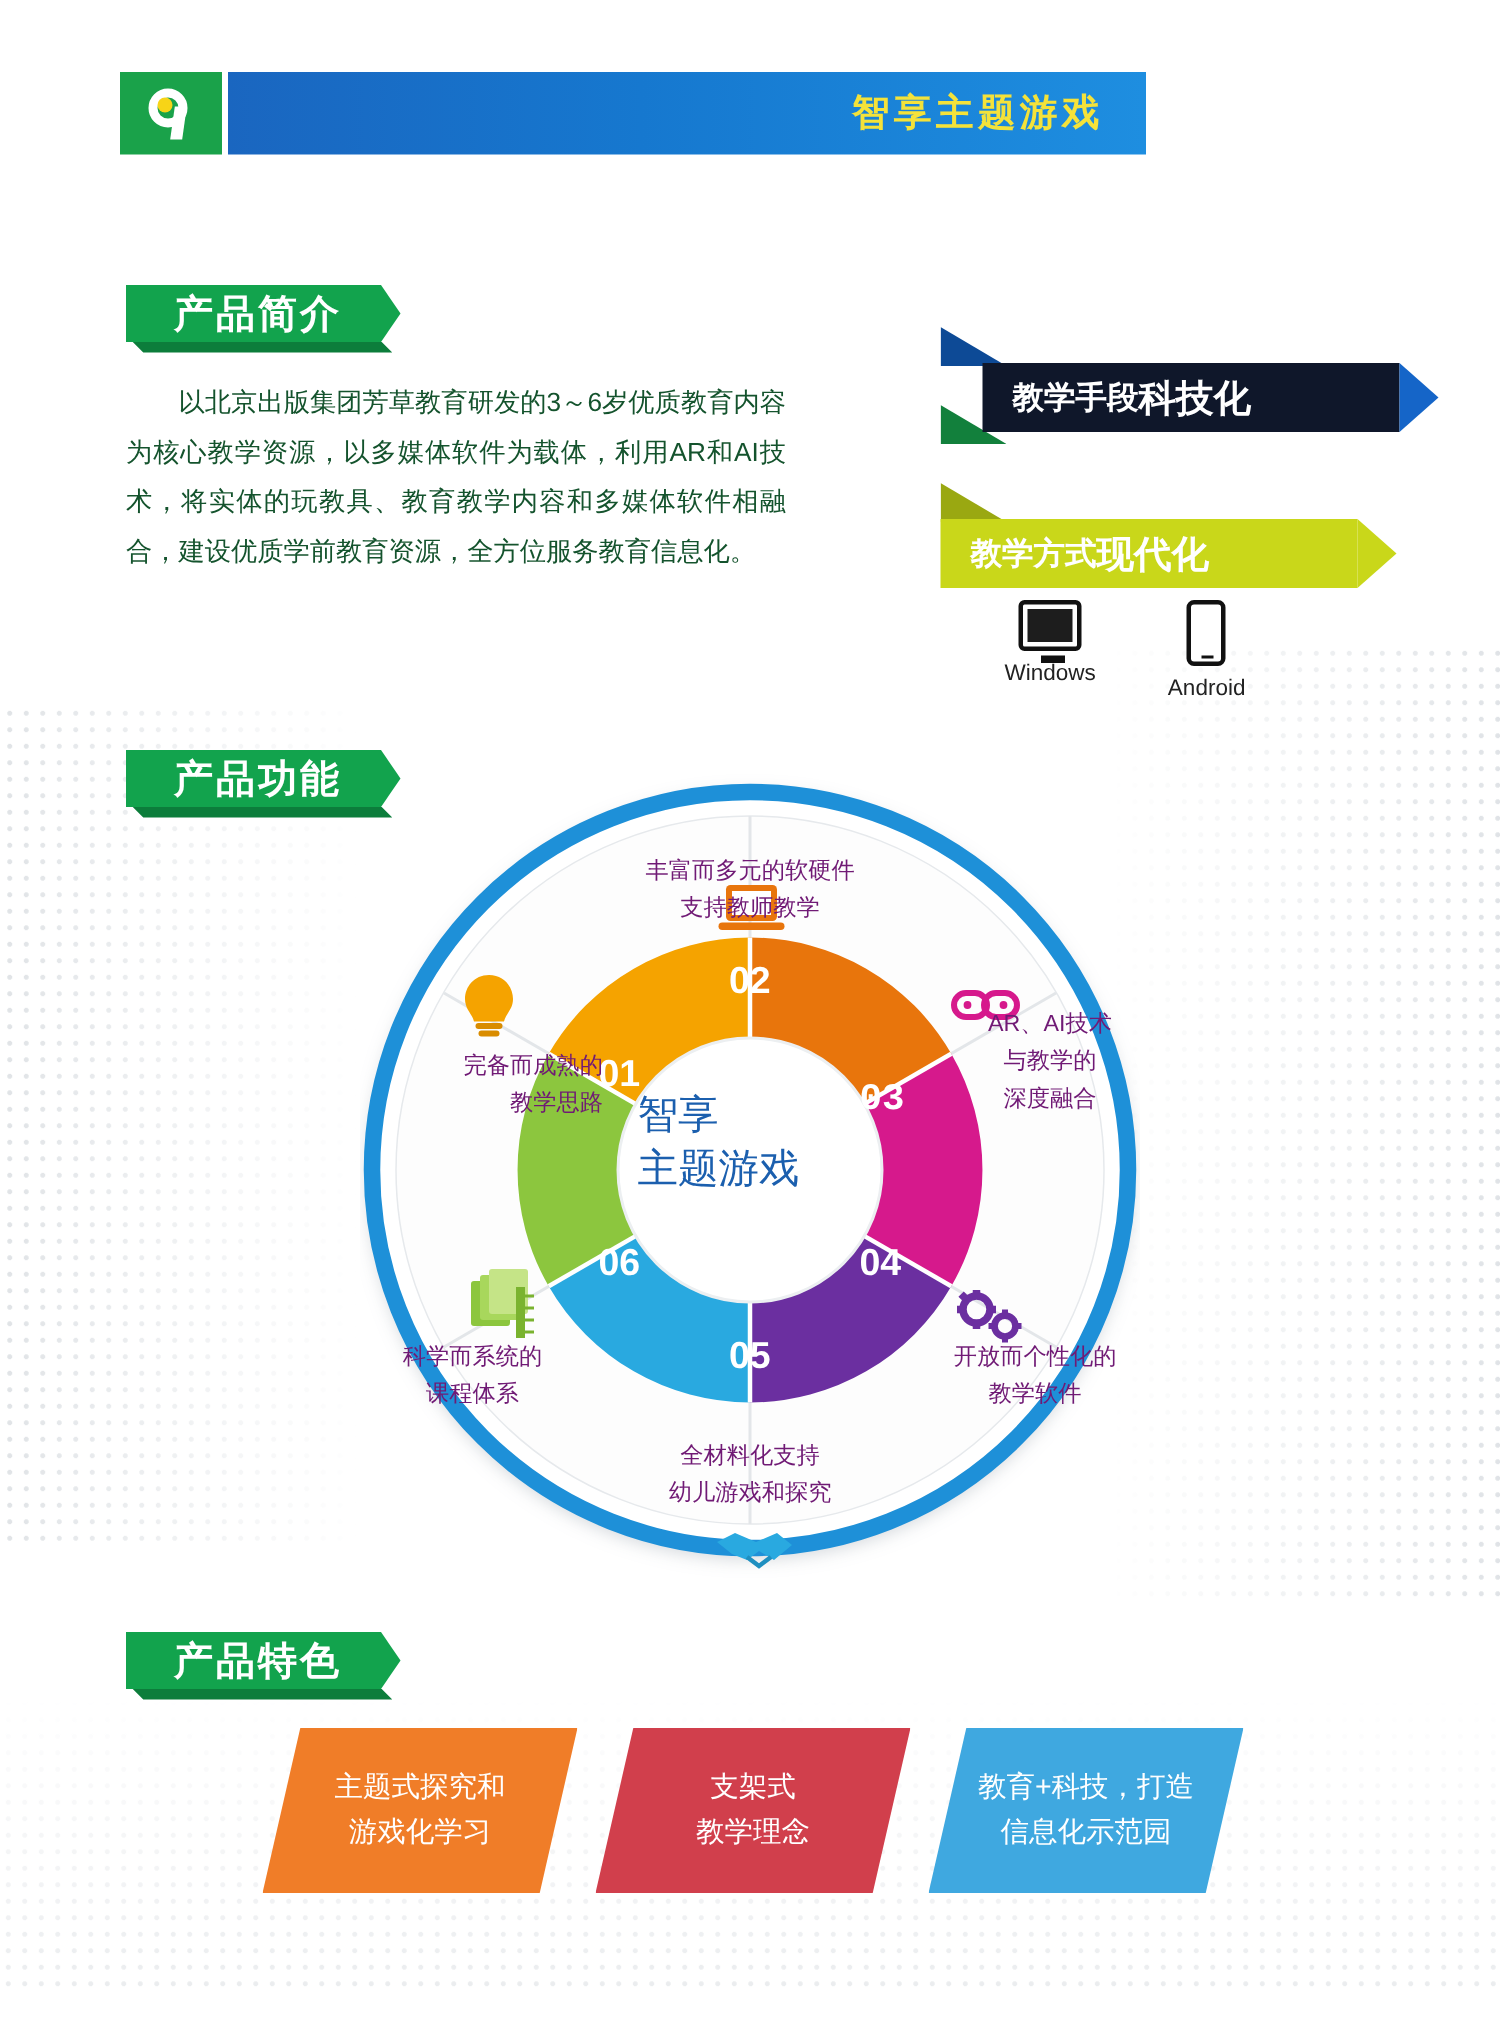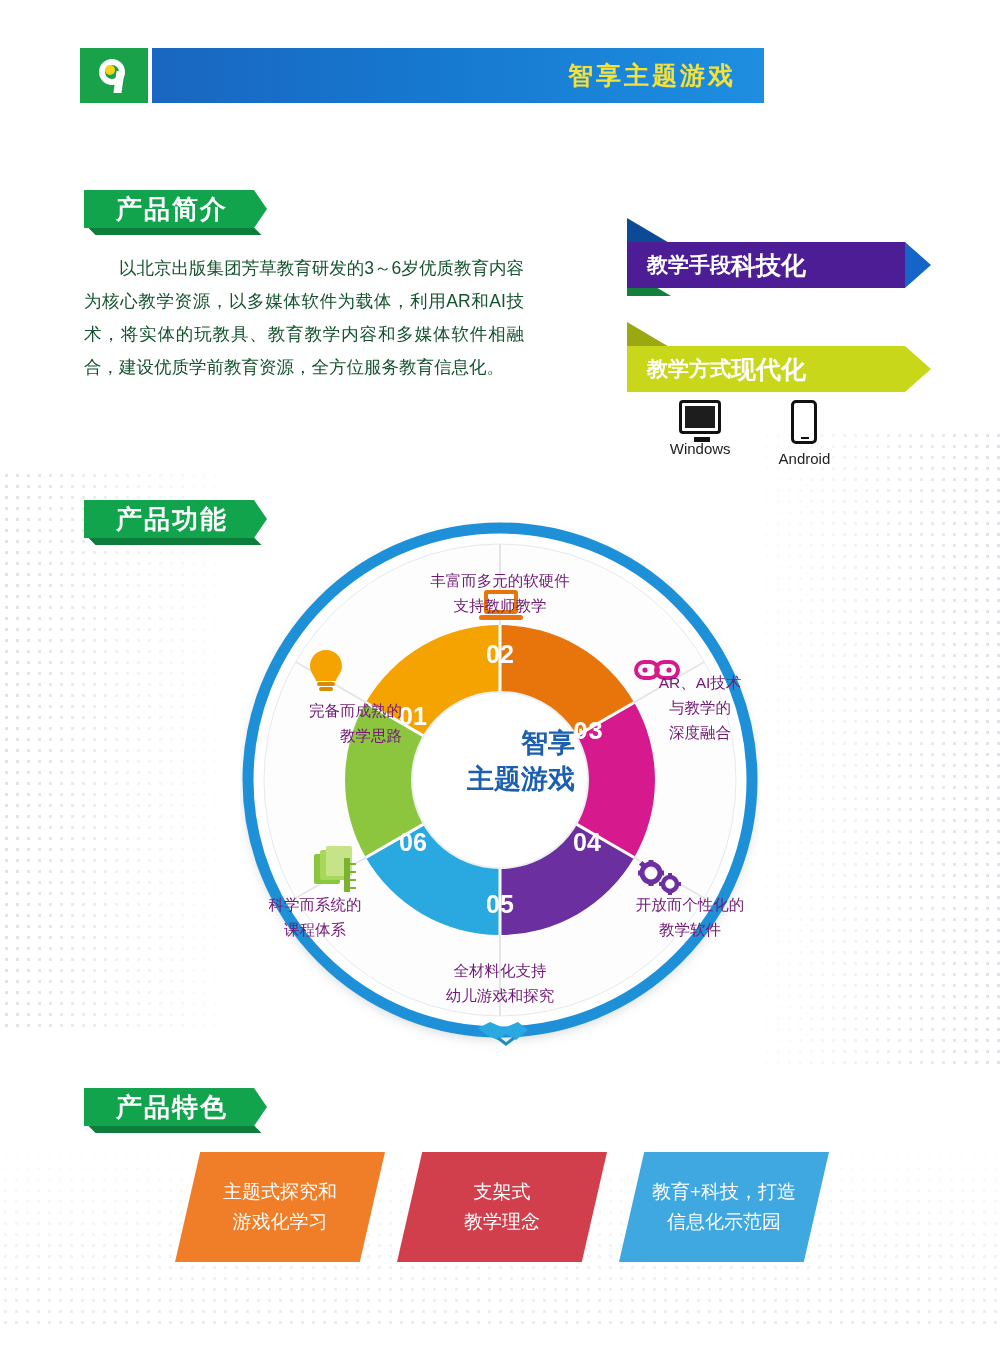--- a/index.html
+++ b/index.html
@@ -58,21 +58,21 @@
   .intro-text{position:absolute;left:84px;top:252px;width:440px;
      font-size:17.5px;line-height:33px;color:#14532d;text-indent:2em;text-align:justify;}
 
   
   .ribbons{position:absolute;left:575px;top:218px;width:330px;height:180px;}
   .ribbon{position:absolute;left:52px;height:46px;width:278px;display:flex;align-items:center;
      color:#fff;font-size:21px;font-weight:bold;padding-left:20px;box-sizing:border-box;}
   .ribbon .big{font-size:25px;}
   .ribbon .arrow{position:absolute;right:-26px;top:0;width:0;height:0;
      border-top:23px solid transparent;border-bottom:23px solid transparent;}
-  .r1{top:24px;background:#4c1d95;}
+  .r1{top:24px;background:#0f172a;margin-left:28px;}
   .r1 .arrow{border-left:26px solid #1565c8;}
   .r2{top:76px;background:#1aa94f;}
   .r2 .arrow{border-left:26px solid #1aa94f;}
   .r3{top:128px;background:#c9d71a;}
   .r3 .arrow{border-left:26px solid #c9d71a;}
   .ribbon-shadow-blue{position:absolute;left:52px;top:0;width:44px;height:26px;background:#0d4a96;
      clip-path:polygon(0 0,100% 100%,0 100%);}
   .ribbon-shadow-green{position:absolute;left:52px;top:52px;width:44px;height:26px;background:#12803c;
      clip-path:polygon(0 0,100% 100%,0 100%);}
   .ribbon-shadow-lime{position:absolute;left:52px;top:104px;width:44px;height:26px;background:#9aa811;
@@ -87,22 +87,22 @@
      background:#fff;box-sizing:border-box;}
   .monitor:after{content:"";position:absolute;left:12px;top:34px;width:16px;height:5px;background:#111;}
   .monitor .scr{position:absolute;left:3px;top:3px;right:3px;bottom:3px;background:#1d1d1d;}
   .phone{width:26px;height:44px;border:3px solid #111;border-radius:5px;position:relative;
      background:#fff;box-sizing:border-box;}
   .phone:after{content:"";position:absolute;left:7px;bottom:2px;width:8px;height:2px;background:#111;}
 
   
   .wheel-wrap{position:absolute;left:240px;top:480px;width:520px;height:600px;}
   .wheel-svg{position:absolute;left:0;top:0;}
-  .center-label{position:absolute;left:185px;top:245px;width:150px;text-align:right;
-     font-size:27px;font-weight:bold;color:#1b5fae;line-height:36px;}
+  .center-label{position:absolute;left:185px;top:245px;width:150px;text-align:left;
+     font-size:27px;font-weight:normal;color:#1b5fae;line-height:36px;}
 
   .seg-num{position:absolute;font-size:25px;font-weight:bold;color:#fff;}
   .outer-text{position:absolute;font-size:15.5px;line-height:25px;color:#701a75;text-align:center;}
 
   
   .features{position:absolute;left:175px;top:1152px;width:660px;height:120px;}
   .feat{position:absolute;top:0;width:210px;height:110px;display:flex;align-items:center;
      justify-content:center;text-align:center;color:#fff;font-size:19px;line-height:30px;
      clip-path:polygon(12% 0,100% 0,88% 100%,0 100%);}
   .feat1{left:0;background:#f07d28;}

